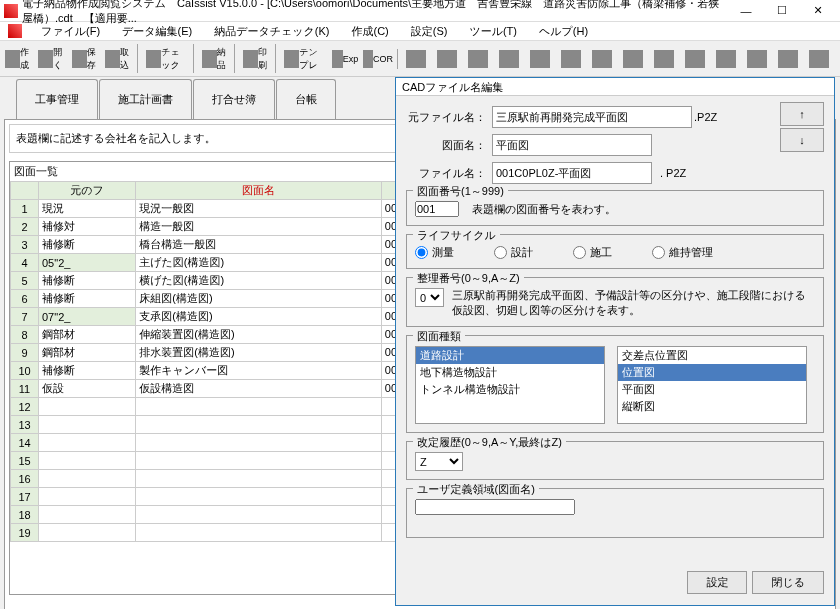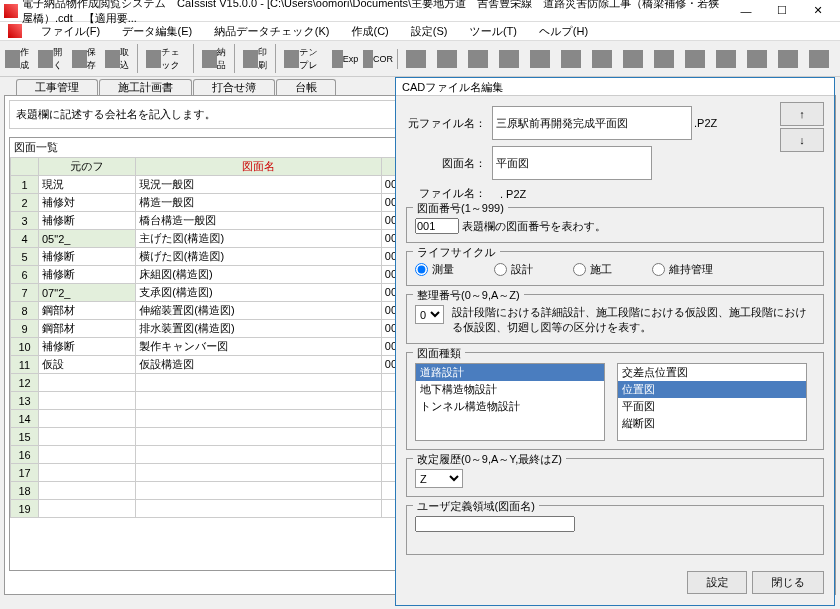--- a/index.html
+++ b/index.html
@@ -12,37 +12,37 @@
 .menubar{background:#fff;height:19px;display:flex;align-items:center;padding:0 8px;gap:12px;border-bottom:1px solid #ddd}
 .menubar .micon{width:14px;height:14px;background:linear-gradient(45deg,#c00,#f66);margin-right:2px}
 .menubar span{padding:1px 5px;cursor:pointer}
 .toolbar{background:#f0f0f0;height:36px;display:flex;align-items:center;padding:2px 4px;gap:3px;border-bottom:1px solid #ccc}
 .tbtn{display:flex;align-items:center;min-width:28px;cursor:pointer;padding:1px}
 .tbtn .ticon{width:20px;height:18px;background:#888}
 .tbtn .tlbl{font-size:9px;margin-top:1px}
 .tbtn.sep{border-right:1px solid #a3a3a3;padding-right:4px;margin-right:4px}
 .content{position:relative;height:532px}
 .tabs{display:flex;background:#f0f0f0;padding:2px 16px 0}
-.tab{padding:0 18px;background:#f0f0f0;border:1px solid #999;border-bottom:none;margin-right:1px;cursor:pointer;border-radius:3px 3px 0 0}
+.tab{padding:12px 18px;background:#f0f0f0;border:1px solid #999;border-bottom:none;margin-right:1px;cursor:pointer;border-radius:3px 3px 0 0}
 .main-panel{background:#fff;margin:0 4px;border:1px solid #999;height:500px;padding:4px}
 .instruction{background:#fff;border:1px solid #ccc;padding:6px;margin-bottom:8px}
 .table-wrap{border:1px solid #999;height:434px;overflow:hidden}
 .table-title{padding:2px 4px;font-size:11px}
 table{border-collapse:collapse;width:100%}
 th,td{border:1px solid #ccc;padding:1px 3px;font-size:11px;height:18px;white-space:nowrap;overflow:hidden}
 th{background:#e3efdc;font-weight:normal;text-align:center}
 th.red{color:#c00}
 td.rownum{background:#e3efdc;text-align:center;width:28px}
 td.green{background:#e3efdc}
 .dialog{position:absolute;top:0;left:395px;width:440px;height:529px;background:#f0f0f0;border:1px solid #2a7ab8}
 .dlg-title{background:#fff;color:#000;height:18px;padding:2px 6px;font-size:11px;border-bottom:1px solid #ccc}
 .dlg-body{padding:10px;position:relative;height:506px}
 .frow{display:flex;align-items:center;margin-bottom:6px}
 .frow label{width:80px;text-align:right;margin-right:6px}
-.frow input[type=text]{border:1px solid #999;padding:16px 3px;height:18px;background:#fff}
+.frow input[type=text]{border:1px solid #999;padding:10px 3px;height:18px;background:#fff}
 .arrowbtns{position:absolute;top:6px;right:10px;display:flex;flex-direction:column;gap:2px}
 .arrowbtn{width:44px;height:24px;border:1px solid #999;background:#e8e8e8;cursor:pointer;display:flex;align-items:center;justify-content:center}
 .group{border:1px solid #999;padding:10px 8px 8px;margin-bottom:8px;position:relative}
 .group .glabel{position:absolute;top:-7px;left:6px;background:#f0f0f0;padding:0 4px;font-size:11px}
 .radios{display:flex;gap:40px}
 .radios label{display:flex;align-items:center;gap:4px}
 .listbox{border:1px solid #999;background:#fff;height:78px;overflow:hidden;width:190px}
 .listbox .item{padding:1px 4px}
 .listbox .item.sel{background:#4a7dbf;color:#fff}
 .dlg-btns{position:absolute;bottom:8px;right:10px;display:flex;gap:5px}
@@ -334,27 +334,28 @@
         <label>元ファイル名：</label>
         <input type="text" style="width: 200px;" value="三原駅前再開発完成平面図">
         <span style="margin-left:2px">.P2Z</span>
       </div>
       <div class="frow">
         <label>図面名：</label>
         <input type="text" style="width: 160px;" value="平面図">
       </div>
       <div class="frow">
         <label>ファイル名：</label>
+        <input type="text" style="width: 160px;" value="001C0PL0Z-平面図">
         <span style="margin-left:8px">. P2Z</span>
       </div>
 
       <div class="group">
         <div class="glabel">図面番号(1～999)</div>
         <input type="text" style="width: 44px; text-align: left;" value="001">
-        <span style="">表題欄の図面番号を表わす。</span>
+        <span style="margin-left:10px">表題欄の図面番号を表わす。</span>
       </div>
 
       <div class="group">
         <div class="glabel">ライフサイクル</div>
         <div class="radios" id="lifecycle-radios">
             <label>
               <input type="radio" name="lc" checked="" style=""> 
               <span>測量</span>
             </label>
             <label>
@@ -369,21 +370,21 @@
               <input type="radio" name="lc" style=""> 
               <span>維持管理</span>
             </label>
           </div>
       </div>
 
       <div class="group">
         <div class="glabel">整理番号(0～9,A～Z)</div>
         <div style="display:flex;gap:8px;align-items:flex-start">
           <select><option>0</option></select>
-          <span style="flex:1">設計段階における詳細設計、施工段階における仮設図、施工段階における仮設図、切廻し図等の区分けを表す。</span>
+          <span style="flex:1">三原駅前再開発完成平面図、予備設計等の区分けや、施工段階における仮設図、切廻し図等の区分けを表す。</span>
         </div>
       </div>
 
       <div class="group">
         <div class="glabel">図面種類</div>
         <div style="display:flex;gap:12px">
           <div class="listbox" id="type-left">
               <div class="item sel">道路設計</div>
               <div class="item">地下構造物設計</div>
               <div class="item">トンネル構造物設計</div>

